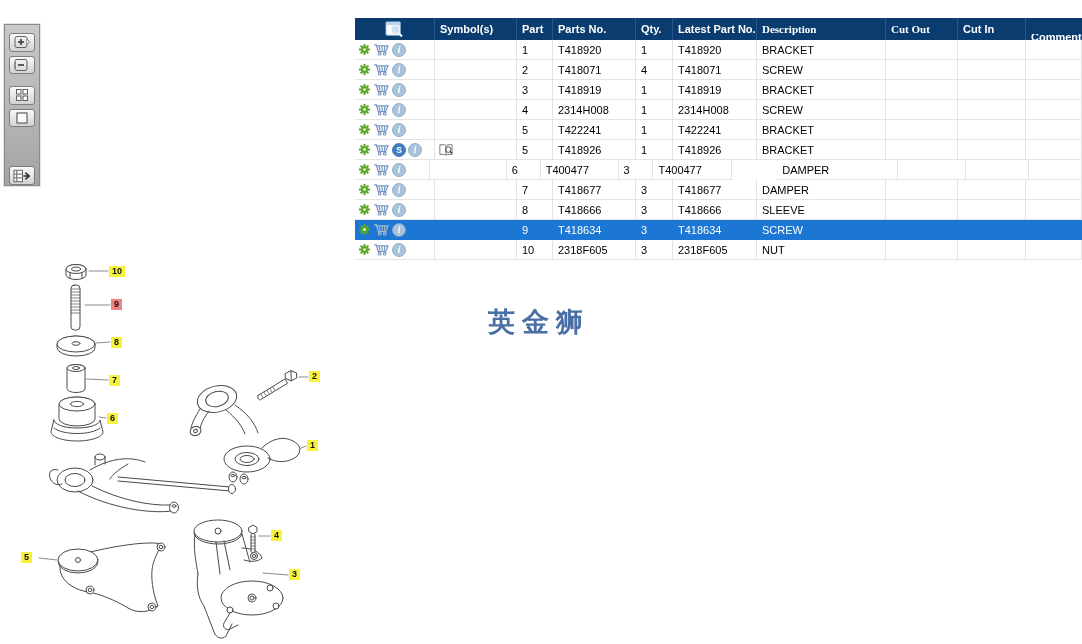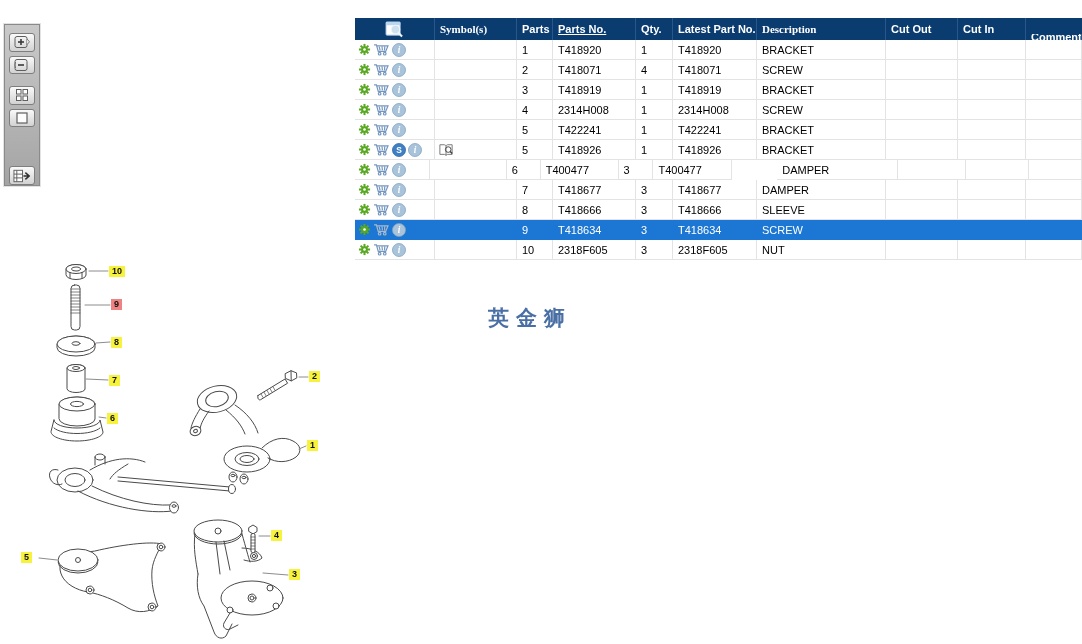--- a/index.html
+++ b/index.html
@@ -17,21 +17,21 @@
     background:linear-gradient(#fafafa,#d2d2d2);display:flex;align-items:center;justify-content:center;cursor:pointer;}
   .tb-btn svg{display:block;}
 
   
   .diagram-svg{position:absolute;left:0;top:0;width:350px;height:644px;}
   .callout{position:absolute;height:11px;line-height:11px;padding:0 3px;background:#f7f23c;
     color:#111;font-size:9px;font-weight:bold;cursor:pointer;}
   .callout.sel{background:#ef8383;}
 
   
-  .watermark{position:absolute;left:488px;top:304px;font-size:21px;font-weight:bold;
+  .watermark{position:absolute;left:488px;top:304px;font-size:27px;font-weight:bold;
     color:#4a6fa5;letter-spacing:7px;white-space:nowrap;}
 
   
   .parts-table{position:absolute;left:355px;top:18px;width:727px;}
   .trow{display:flex;height:20px;box-sizing:border-box;}
   .thead-row{height:22px;background:#0b3c70;color:#fff;}
   .cell{box-sizing:border-box;overflow:hidden;white-space:nowrap;display:flex;align-items:center;
     border-right:1px solid #e3e3e3;border-bottom:1px solid #e3e3e3;padding-left:5px;font-size:11px;color:#000;}
   .thead-row .cell{border-right:1px solid #29578c;border-bottom:none;font-weight:bold;color:#fff;font-size:11px;}
   .cell.icons{padding-left:3px;gap:2px;}
@@ -236,27 +236,27 @@
         <div class="cell hicon" style="width: 80px;">
           <span class="icon ic-preview">
             <svg viewBox="0 0 20 18" width="19" height="17">
               <rect x="1" y="1" width="15" height="14" rx="1" fill="#fff" stroke="#9fc0e0"></rect>
               <rect x="1" y="1" width="15" height="3.5" fill="#bcd6ee"></rect>
               <circle cx="11" cy="9" r="4.5" fill="#cfe0f0" stroke="#eef5fb" stroke-width="1.2"></circle>
               <line x1="14" y1="12.5" x2="18" y2="16.5" stroke="#eef5fb" stroke-width="2.2"></line>
             </svg>
           </span>
         </div>
-        <div class="cell" style="width: 82px; font-family: Liberation Serif, serif;">Symbol(s)</div>
-        <div class="cell" style="width: 36px;">Parts</div>
-        <div class="cell" style="width: 83px; text-decoration: underline;">Parts No.</div>
+        <div class="cell" style="width: 82px;">Symbol(s)</div>
+        <div class="cell" style="width: 36px;">Part</div>
+        <div class="cell" style="width: 83px;">Parts No.</div>
         <div class="cell" style="width: 37px;">Qty.</div>
         <div class="cell" style="width: 84px;">Latest Part No.</div>
         <div class="cell" style="width: 129px; font-family: Liberation Serif, serif;">Description</div>
-        <div class="cell" style="width: 72px;">Cut Out</div>
+        <div class="cell" style="width: 72px; font-family: Liberation Serif, serif;">Cut Out</div>
         <div class="cell" style="width: 68px;">Cut In</div>
         <div class="cell" style="width: 56px; margin-top: 16px;">Comment</div>
       </div>
     <div id="tbody">
         <div class="trow">
           <div class="cell icons" style="width: 80px;">
             <span class="icon ic-gear">
               <svg viewBox="0 0 14 14" width="13" height="13">
                 <g stroke="#58a822" stroke-width="2.2">
                   <line x1="7" y1="1" x2="7" y2="13"></line>

